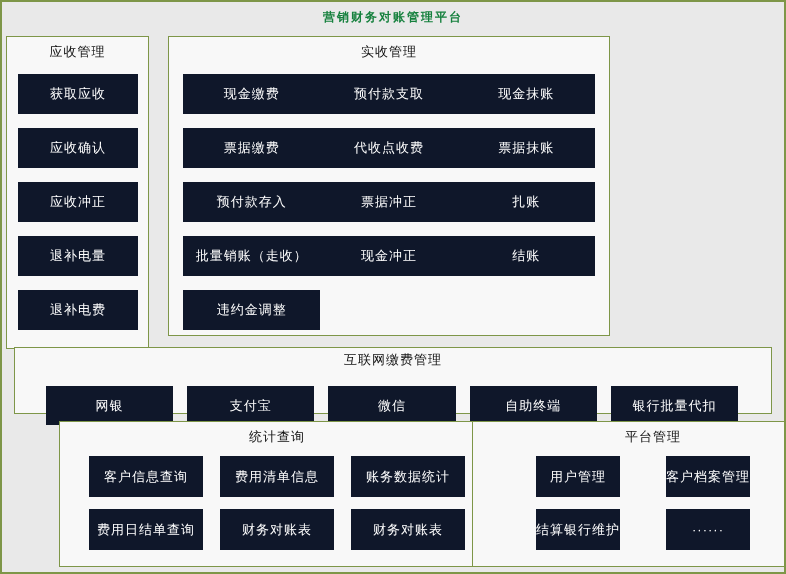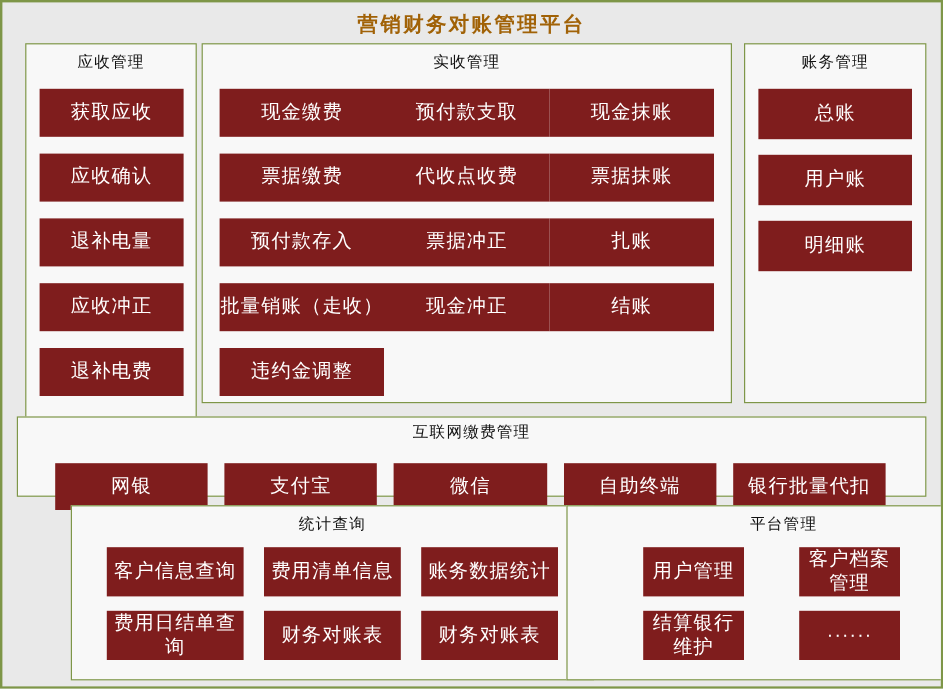--- a/index.html
+++ b/index.html
@@ -10,49 +10,49 @@
     position:relative;
     width:786px; height:574px;
     background:#E9E9E9;
     border:2px solid #7E9648;
     overflow:hidden;
   }
 
   .main-title{
     position:absolute; top:7px; left:0; right:0;
     text-align:center;
-    font-size:17px; font-weight:bold; letter-spacing:2px;
-    color:#a16207;
+    font-size:12px; font-weight:bold; letter-spacing:2px;
+    color:#15803d;
   }
 
   .panel{
     position:absolute;
     background:#F8F8F8;
     border:1px solid #7E9648;
   }
   .panel-title{
     text-align:center;
     font-size:13px; letter-spacing:1px;
     color:#111;
     padding-top:6px;
   }
   .btns{ position:absolute; }
 
   .btn{
-    background:#7f1d1d;
+    background:#0f172a;
     color:#FFFFFF;
-    font-size:16px; letter-spacing:1px;
+    font-size:13px; letter-spacing:1px;
     display:flex; align-items:center; justify-content:center;
     text-align:center;
     cursor:pointer;
     line-height:1.2;
   }
 
   
-  #p-receivable{ left:19px; top:34px; width:143px; height:313px; }
+  #p-receivable{ left:4px; top:34px; width:143px; height:313px; }
   #p-receivable .btns{ left:11px; top:37px; width:120px; display:flex; flex-direction:column; gap:14px; }
   #p-receivable .btn{ height:40px; }
 
   
   #p-actual{ left:166px; top:34px; width:442px; height:300px; }
   #p-actual .btns-wrap{ position:absolute; left:14px; right:14px; top:37px; display:flex; }
   #p-actual .col{ flex:1; display:flex; flex-direction:column; gap:14px; }
   #p-actual .btn{ height:40px; }
 
   
@@ -81,22 +81,22 @@
 
 <div class="canvas">
 
   <div class="main-title">营销财务对账管理平台</div>
 
   <div class="panel" id="p-receivable">
     <div class="panel-title">应收管理</div>
     <div class="btns">
         <div class="btn">获取应收</div>
         <div class="btn">应收确认</div>
+        <div class="btn">应收冲正</div>
         <div class="btn">退补电量</div>
-        <div class="btn">应收冲正</div>
         <div class="btn">退补电费</div>
       </div>
   </div>
 
   <div class="panel" id="p-actual">
     <div class="panel-title">实收管理</div>
     <div class="btns-wrap">
       <div class="col">
           <div class="btn">现金缴费</div>
           <div class="btn">票据缴费</div>
@@ -112,28 +112,20 @@
         </div>
       <div class="col">
           <div class="btn">现金抹账</div>
           <div class="btn">票据抹账</div>
           <div class="btn">扎账</div>
           <div class="btn">结账</div>
         </div>
     </div>
   </div>
 
-  <div class="panel" id="p-account">
-    <div class="panel-title">账务管理</div>
-    <div class="btns">
-        <div class="btn">总账</div>
-        <div class="btn">用户账</div>
-        <div class="btn">明细账</div>
-      </div>
-  </div>
 
   <div class="panel" id="p-internet">
     <div class="panel-title">互联网缴费管理</div>
     <div class="btns">
         <div class="btn">网银</div>
         <div class="btn">支付宝</div>
         <div class="btn">微信</div>
         <div class="btn">自助终端</div>
         <div class="btn">银行批量代扣</div>
       </div>

